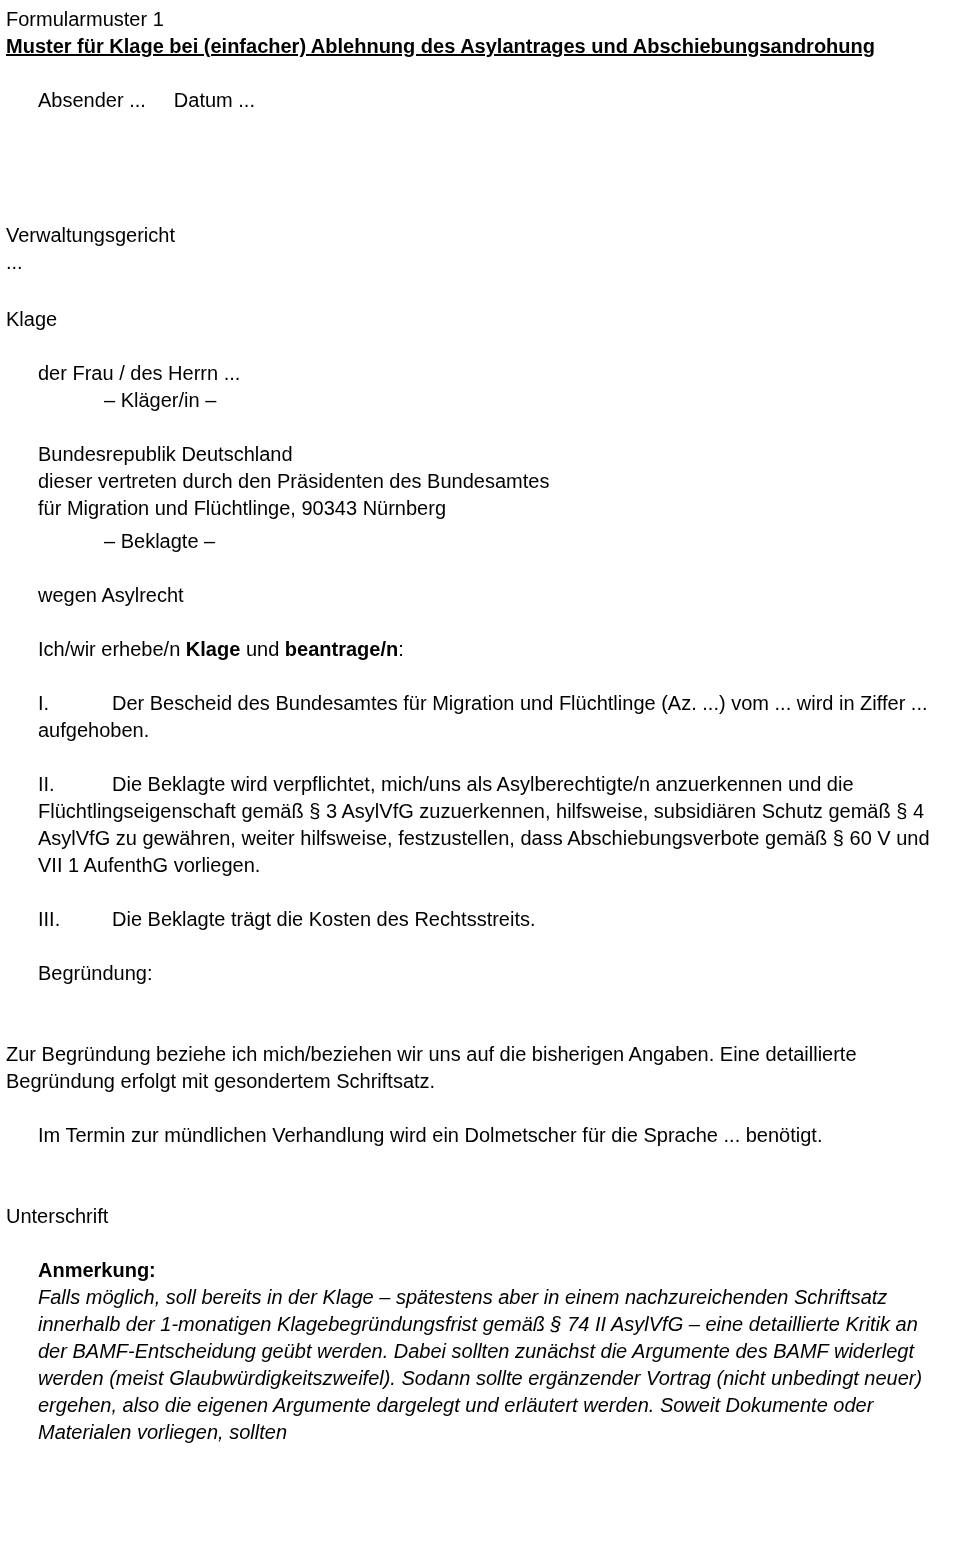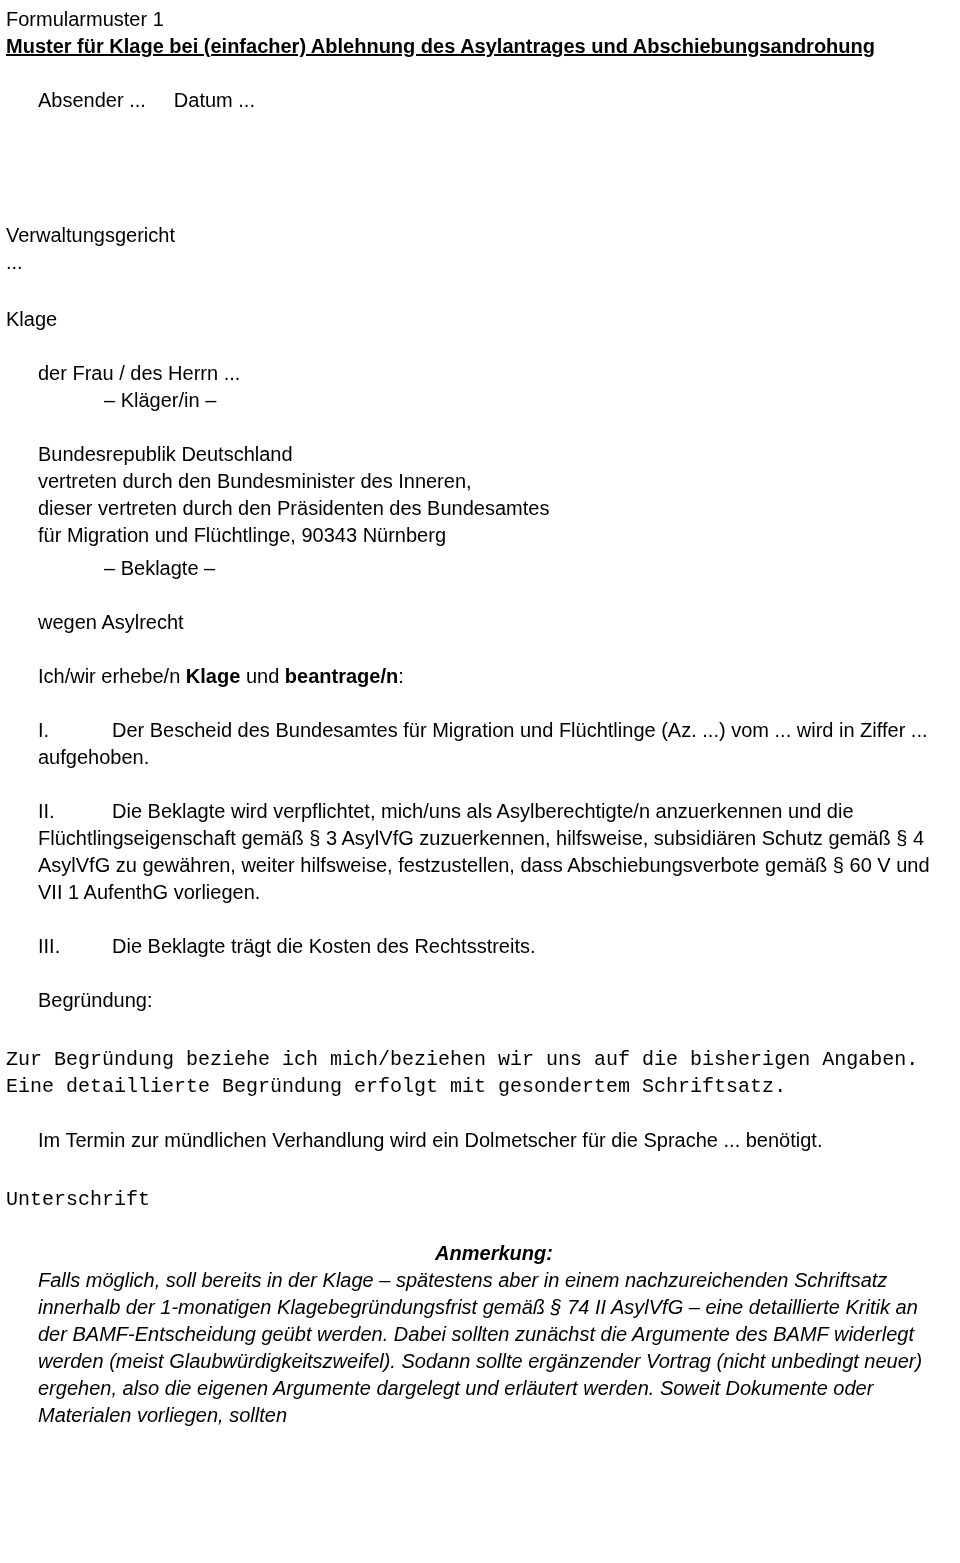--- a/index.html
+++ b/index.html
@@ -10,29 +10,29 @@
     overflow: hidden;
     color: #000000;
     font-family: "Liberation Sans", "DejaVu Sans", sans-serif;
     font-size: 20px;
     line-height: 1.35;
     padding: 6px 10px 0 6px;
   }
   .bold { font-weight: bold; }
   .doc-title { font-weight: bold; text-decoration: underline; }
   .gap-1 { margin-top: 27px; margin-left: 32px; }
-  .gap-2 { margin-top: 32px; font-family: Liberation Mono, monospace; }
+  .gap-2 { margin-top: 54px; }
   .gap-big { margin-top: 108px; }
   .gap-small { margin-top: 6px; }
   .gap-klage { margin-top: 30px; }
   .indent { margin-left: 66px; }
   .num { display: inline-block; width: 74px; vertical-align: top; }
   .datum { margin-left: 28px; }
   .italic-block { font-style: italic; }
-  .anm-head { font-style: italic; font-weight: bold; text-align: center; }
+  .anm-head { font-weight: bold; }
 </style>
 </head>
 <body>
 
 <div>Formularmuster 1</div>
 
 <div class="doc-title">Muster für Klage bei (einfacher) Ablehnung des Asylantrages und Abschiebungsandrohung</div>
 
 <div class="gap-1">
   <span>Absender ...</span><span class="datum">Datum ...</span>
@@ -45,21 +45,20 @@
 
 <div class="gap-klage">Klage</div>
 
 <div class="gap-1">
   <div>der Frau / des Herrn ...</div>
   <div class="indent">– Kläger/in –</div>
 </div>
 
 <div class="gap-1">
   <div>Bundesrepublik Deutschland</div>
-  <div>vertreten durch den Bundesminister des Inneren,</div>
   <div>dieser vertreten durch den Präsidenten des Bundesamtes</div>
   <div>für Migration und Flüchtlinge, 90343 Nürnberg</div>
   <div class="indent gap-small">– Beklagte –</div>
 </div>
 
 <div class="gap-1">wegen Asylrecht</div>
 
 <div class="gap-1">
   <span>Ich/wir erhebe/n </span><span class="bold">Klage</span><span> und </span><span class="bold">beantrage/n</span><span>:</span>
 </div>

